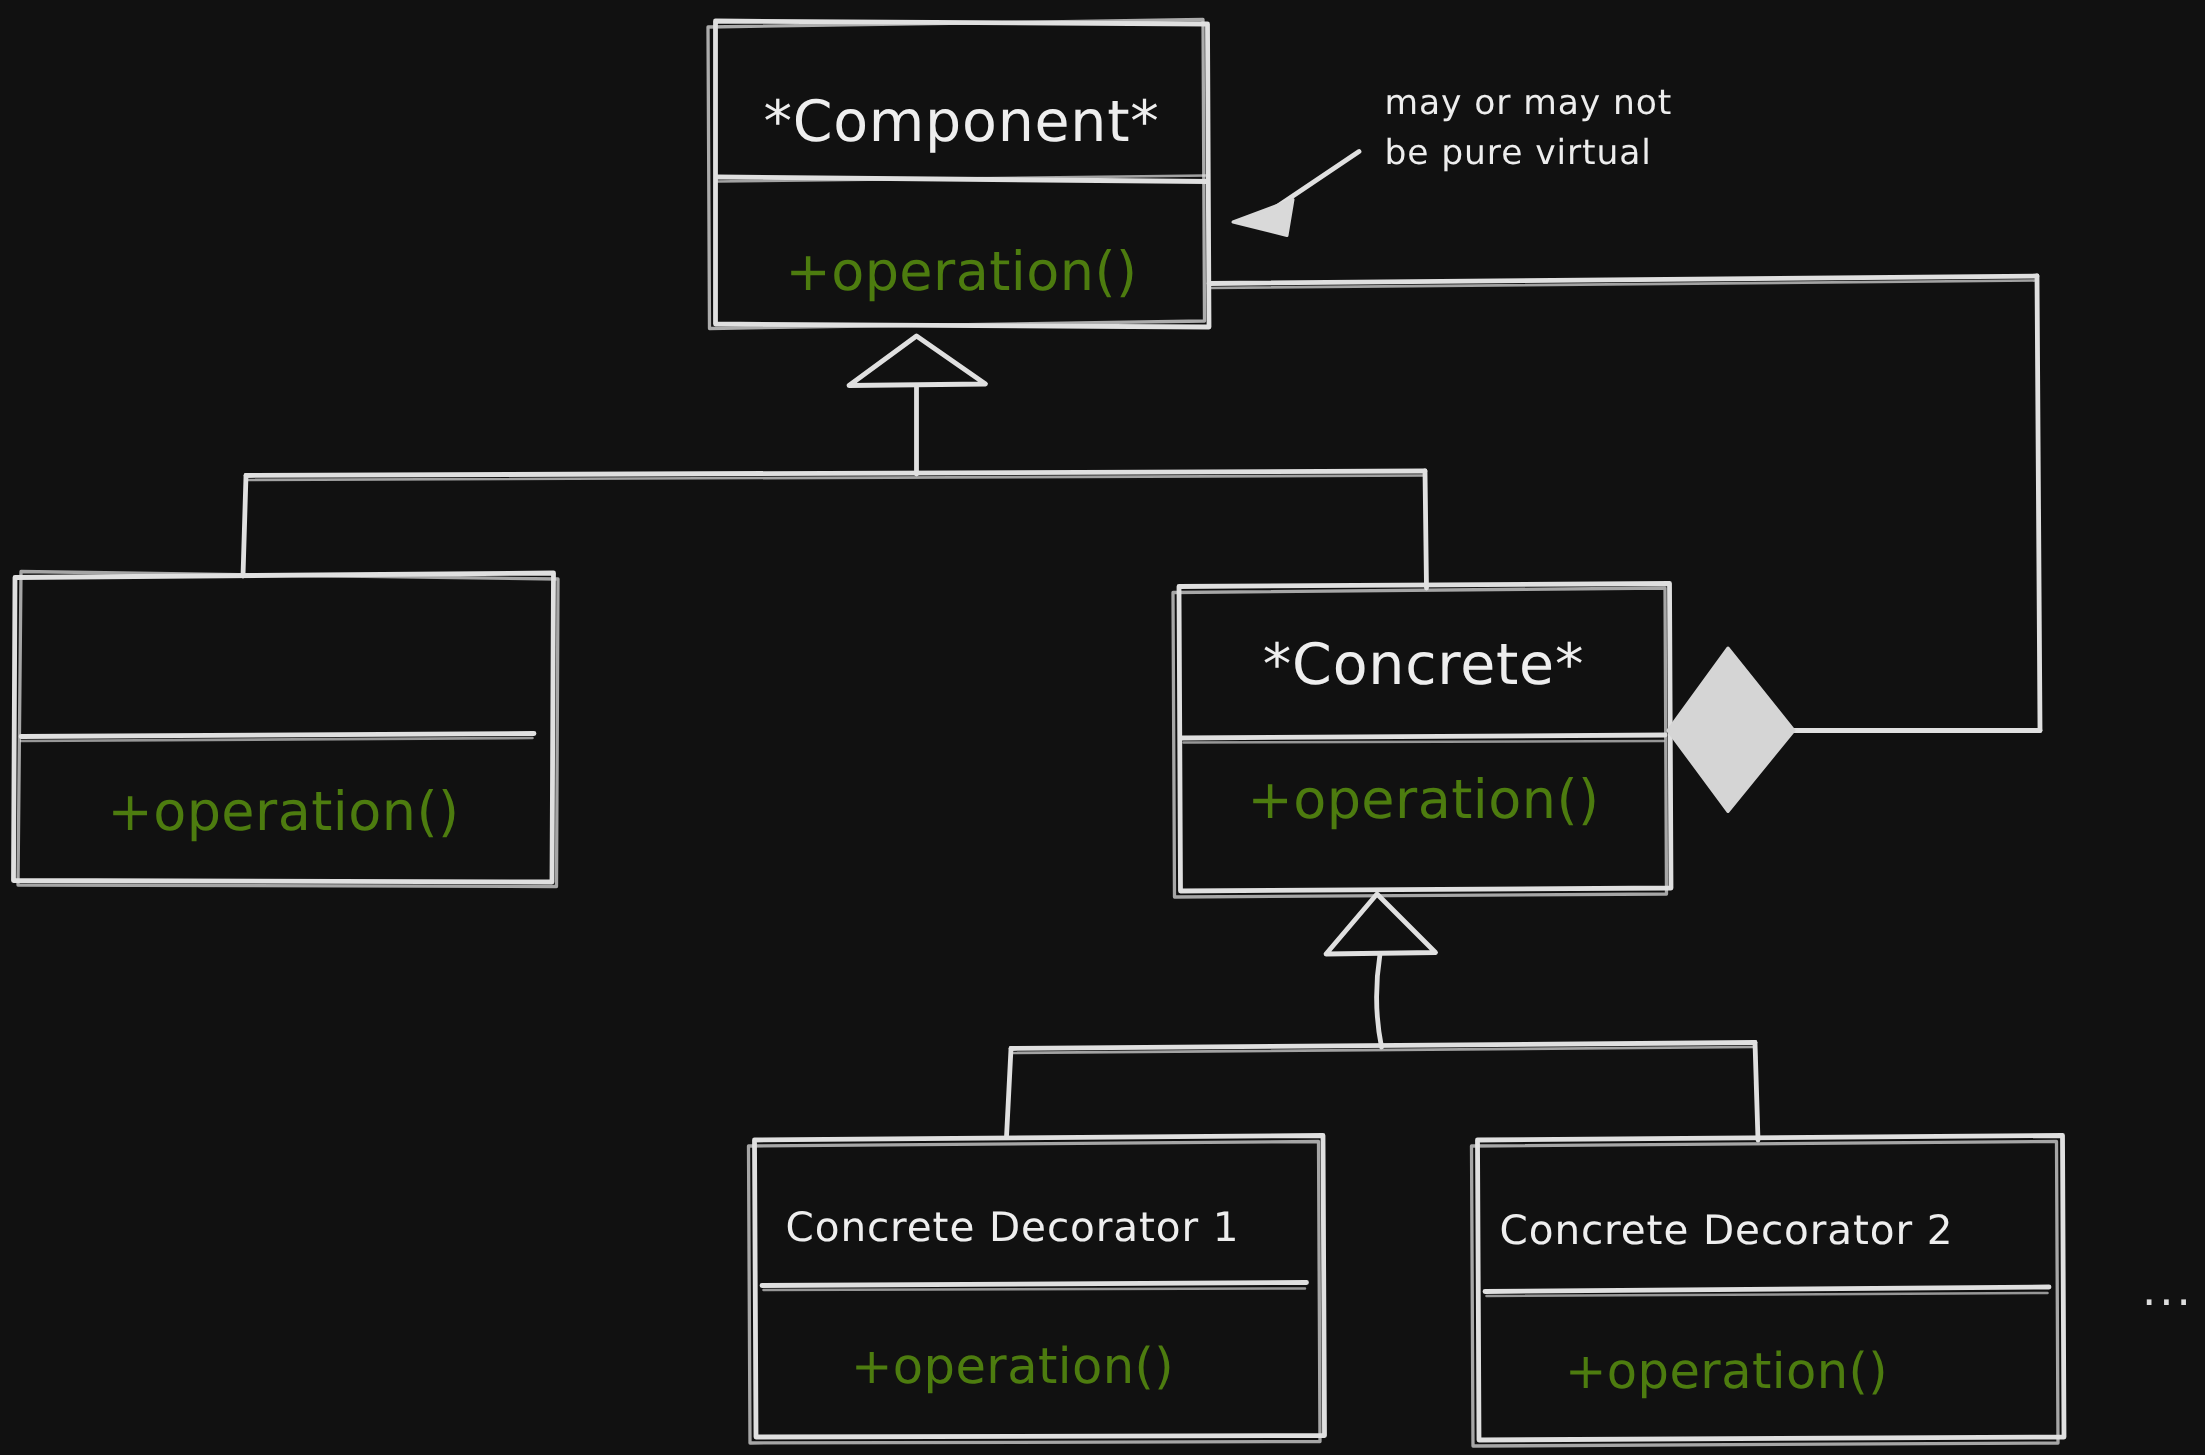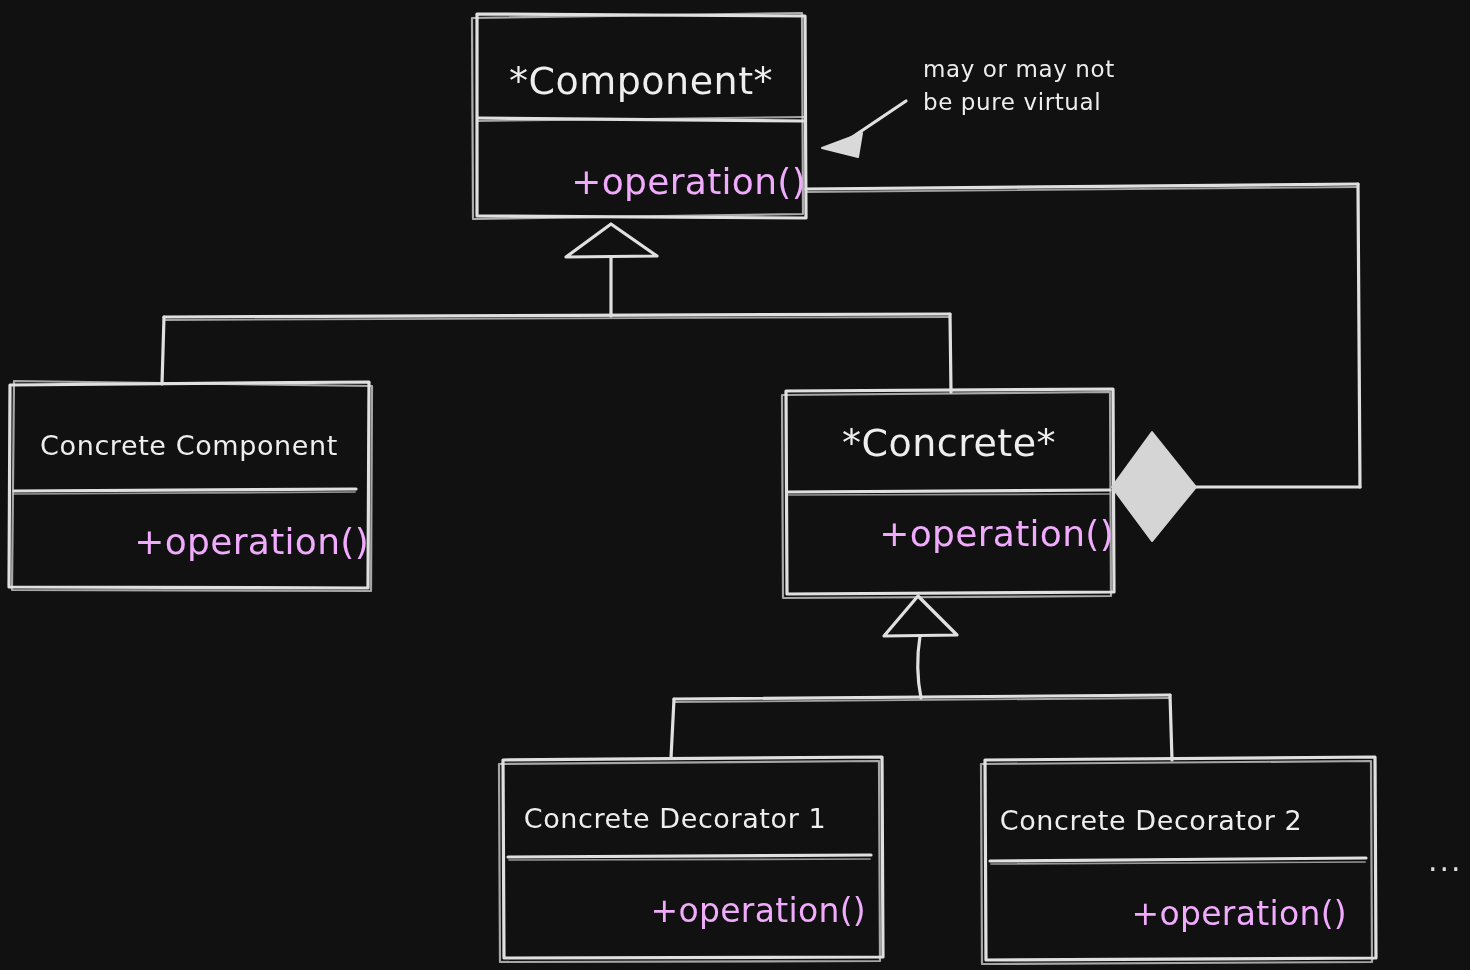--- a/index.html
+++ b/index.html
@@ -34,22 +34,22 @@
     left: 0;
     width: 100%;
     text-align: center;
     color: #eeeeee;
     white-space: nowrap;
   }
   .class-ops {
     position: absolute;
     left: 0;
     width: 100%;
-    text-align: right;
-    color: #f0abfc;
+    text-align: center;
+    color: #4d7c0f;
     white-space: nowrap;
   }
   .name-abstract {
     font-size: 38px;
     letter-spacing: 0.5px;
   }
   .name-plain {
     font-size: 27px;
     letter-spacing: 0.6px;
   }
@@ -168,21 +168,20 @@
 
     </g>
   </svg>
 
   <div class="uml-class" style="left:476px; top:13px; width:330px; height:206px;">
     <div class="class-name name-abstract" style="top:46px;">*Component*</div>
     <div class="class-ops ops-text" style="top:148px;">+operation()</div>
   </div>
 
   <div class="uml-class" style="left:9px; top:382px; width:360px; height:208px;">
-    <div class="class-name name-plain" style="top:48px;">Concrete Component</div>
     <div class="class-ops ops-text" style="top:139px;">+operation()</div>
   </div>
 
   <div class="uml-class" style="left:784px; top:389px; width:330px; height:206px;">
     <div class="class-name name-abstract" style="top:32px;">*Concrete*</div>
     <div class="class-ops ops-text" style="top:124px;">+operation()</div>
   </div>
 
   <div class="uml-class" style="left:484px; top:757px; width:382px; height:234px;">
     <div class="class-name name-plain" style="top:46px;">Concrete Decorator 1</div>

